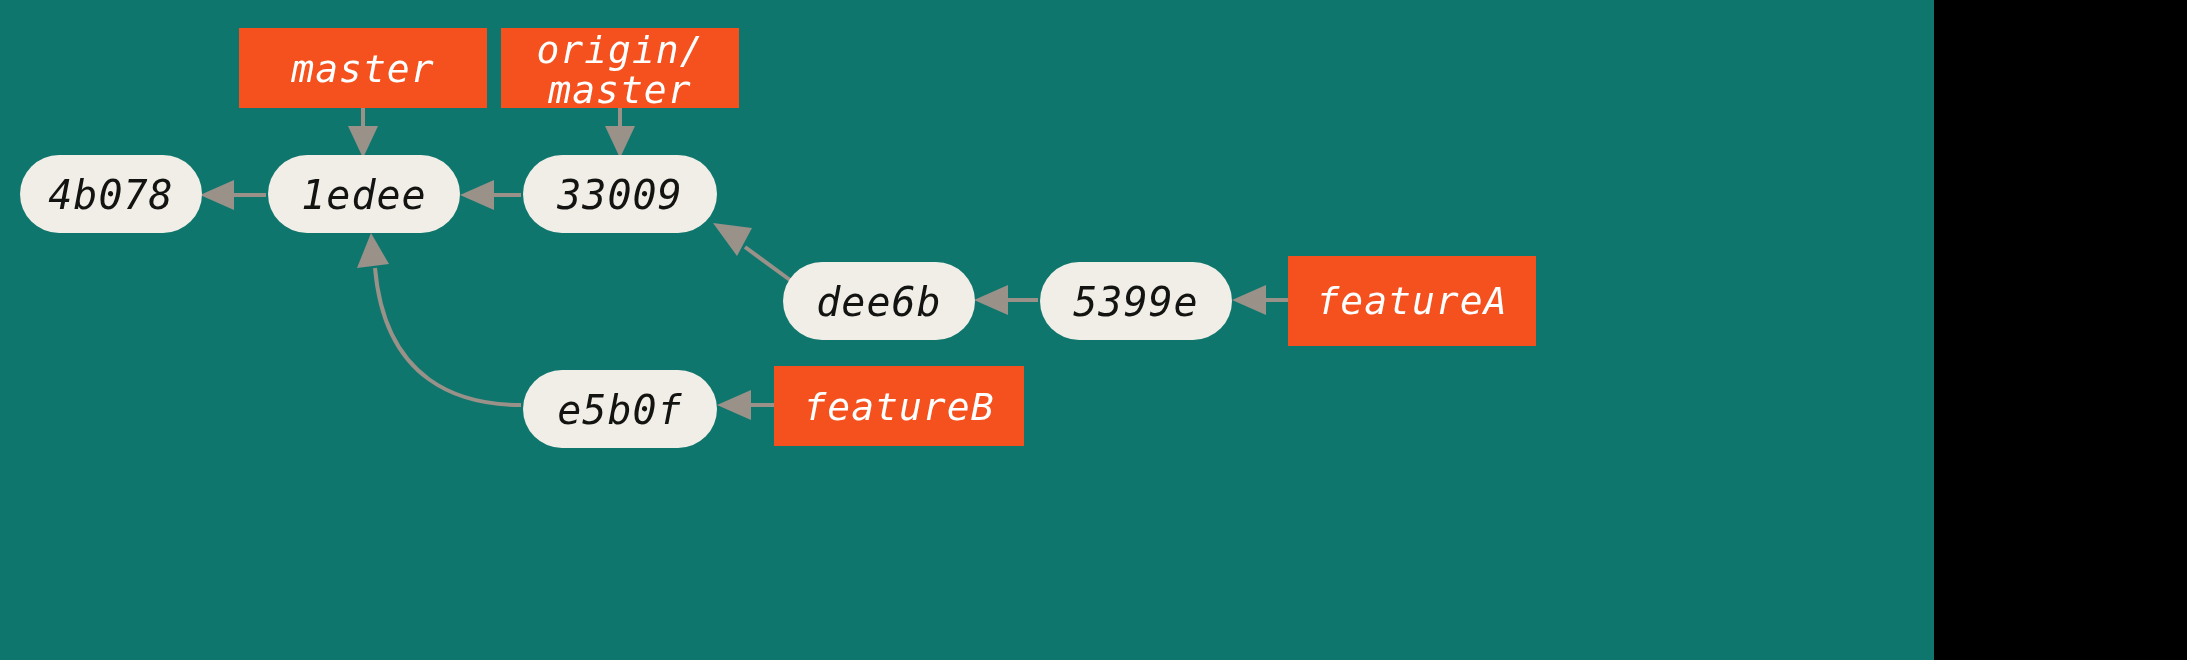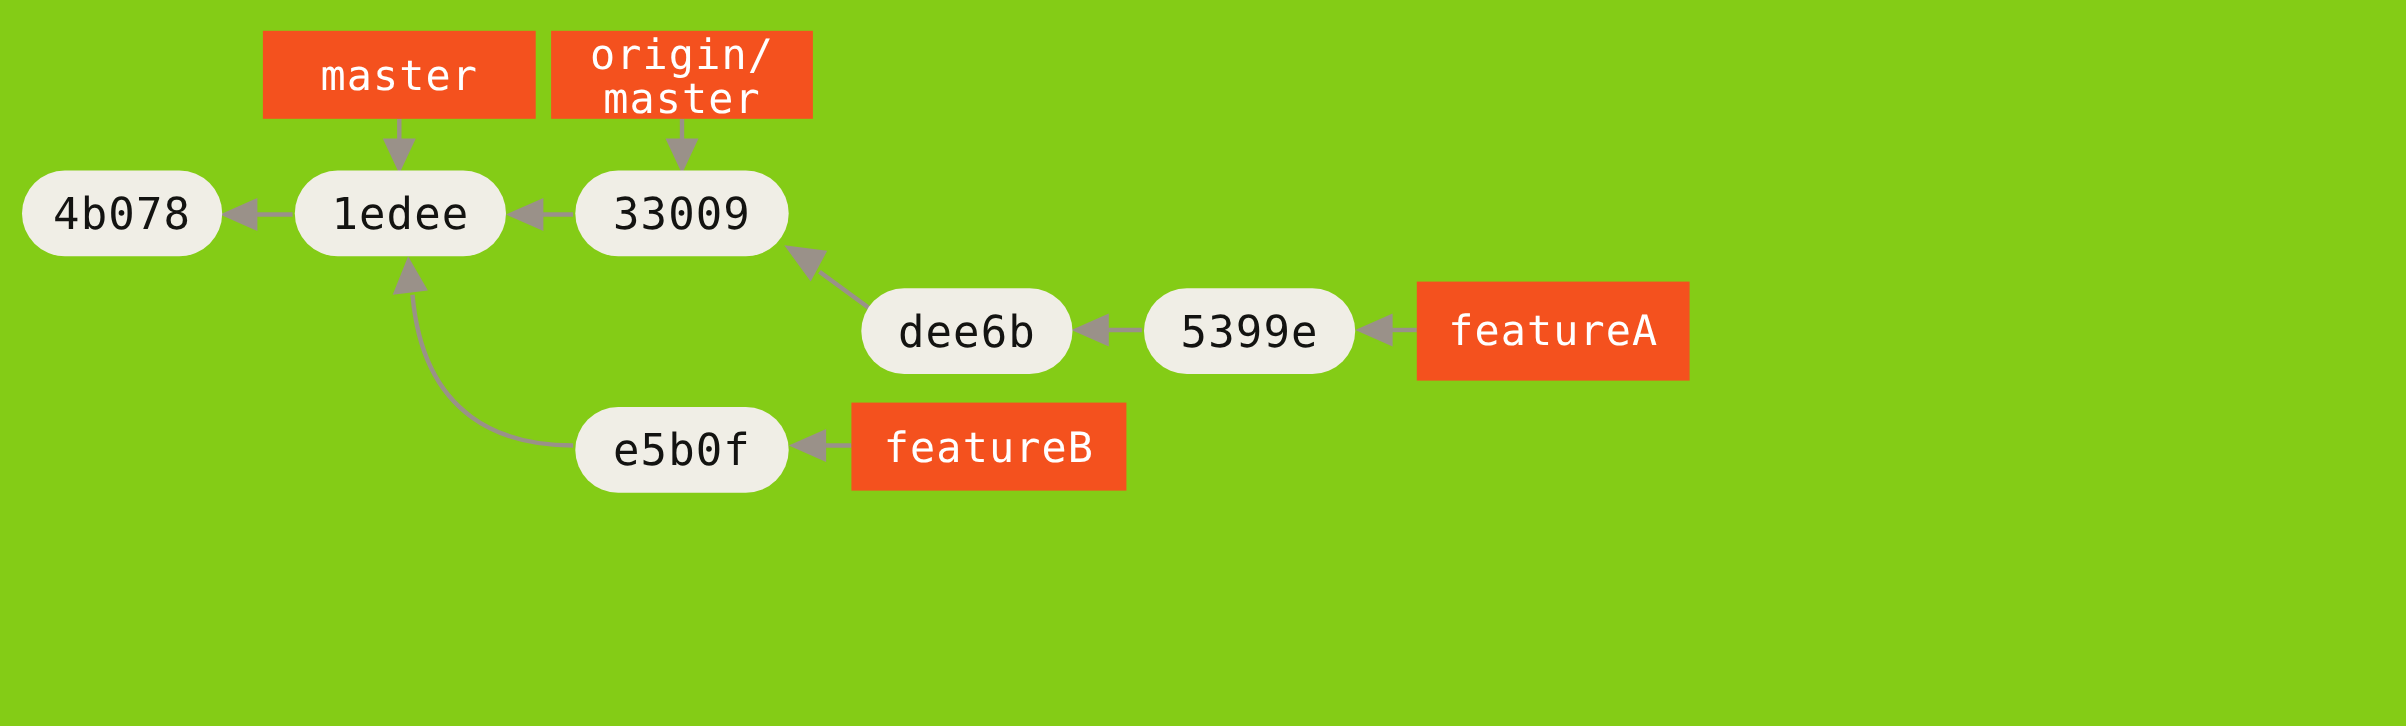--- a/index.html
+++ b/index.html
@@ -9,23 +9,24 @@
     background: #000000;
   }
   body {
     width: 2187px;
     height: 660px;
     overflow: hidden;
     font-family: "DejaVu Sans Mono", "Liberation Mono", monospace;
   }
   #stage {
     position: relative;
-    width: 2187px;
+    width: 1934px;
     height: 660px;
-    background: #84cc16;
+    background: #0f766e;
+    font-style: italic;
   }
   svg#graph {
     position: absolute;
     inset: 0;
     width: 2187px;
     height: 660px;
     display: block;
   }
   .commit-rect {
     fill: #f0eee6;

